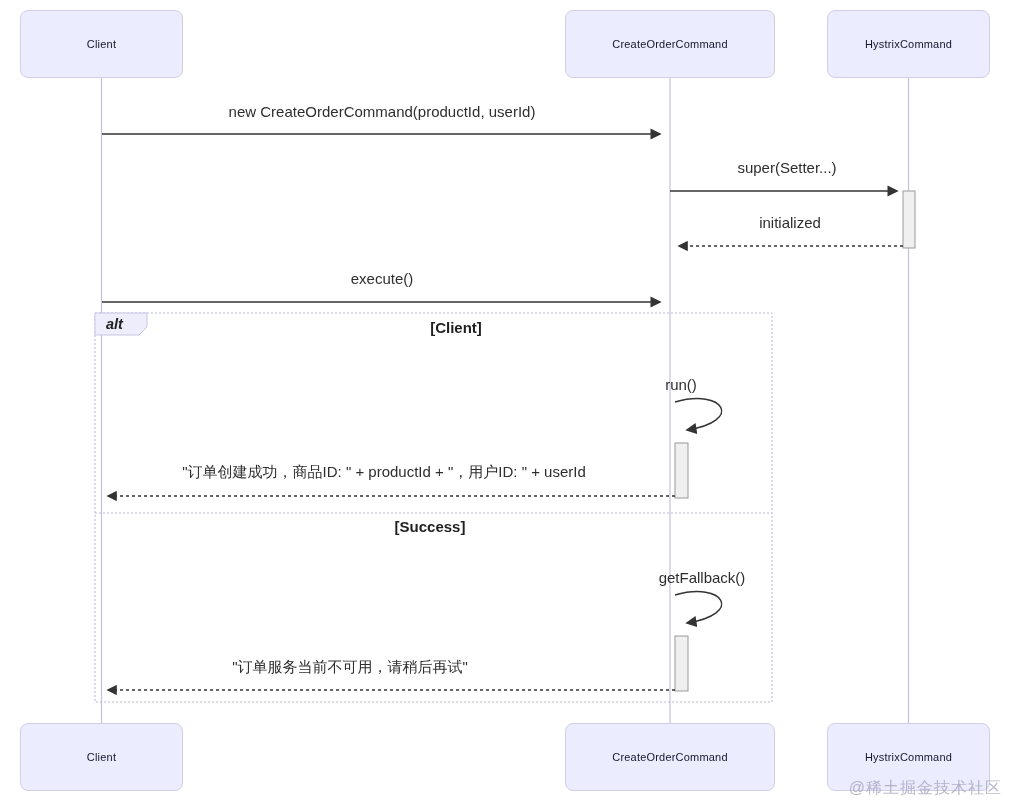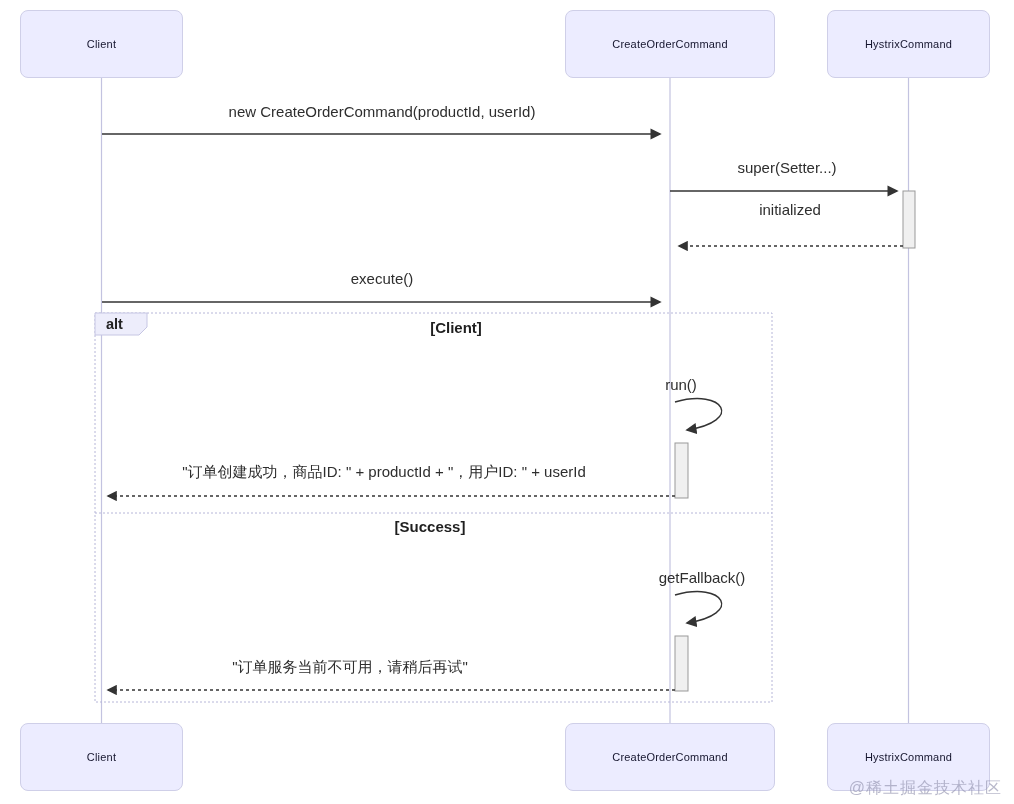--- a/index.html
+++ b/index.html
@@ -12,21 +12,21 @@
     position:absolute;background:#ECECFF;border:1px solid #cfcfe8;border-radius:8px;
     display:flex;align-items:center;justify-content:center;
     font-size:11px;color:#15152e;letter-spacing:.2px;box-sizing:border-box;
   }
   .msg{
     position:absolute;transform:translateX(-50%);white-space:nowrap;
     font-size:15px;color:#2e2e2e;line-height:18px;
   }
   .cond{font-weight:600;color:#1f1f1f;}
   .alt-label{
-    position:absolute;font-size:14.5px;font-weight:700;color:#222;line-height:18px;
+    position:absolute;font-size:14.5px;font-weight:700;color:#222;line-height:18px;font-style:italic;
   }
   .watermark{
     position:absolute;right:12px;top:778px;font-size:16px;
     color:rgba(148,148,175,0.65);letter-spacing:1px;margin-left:44px;
   }
   svg{display:block;}
 </style>
 </head>
 <body>
 
@@ -64,21 +64,21 @@
   <div class="actor" style="left:20px;top:10px;width:163px;height:68px">Client</div>
   <div class="actor" style="left:565px;top:10px;width:210px;height:68px">CreateOrderCommand</div>
   <div class="actor" style="left:827px;top:10px;width:163px;height:68px">HystrixCommand</div>
 
   <div class="actor" style="left:20px;top:723px;width:163px;height:68px">Client</div>
   <div class="actor" style="left:565px;top:723px;width:210px;height:68px">CreateOrderCommand</div>
   <div class="actor" style="left:827px;top:723px;width:163px;height:68px">HystrixCommand</div>
 
   <div class="msg" style="left:382px;top:103px">new CreateOrderCommand(productId, userId)</div>
   <div class="msg" style="left:787px;top:159px">super(Setter...)</div>
-  <div class="msg" style="left:790px;top:201px">initialized</div>
+  <div class="msg" style="left:790px;top:214px">initialized</div>
   <div class="msg" style="left:382px;top:270px">execute()</div>
   <div class="msg" style="left:681px;top:376px">run()</div>
   <div class="msg" style="left:384px;top:463px">"订单创建成功，商品ID: " + productId + "，用户ID: " + userId</div>
   <div class="msg" style="left:702px;top:569px">getFallback()</div>
   <div class="msg" style="left:350px;top:658px">"订单服务当前不可用，请稍后再试"</div>
 
   <div class="alt-label" style="left:106px;top:315px">alt</div>
   <div class="msg cond" style="left:456px;top:319px">[Client]</div>
   <div class="msg cond" style="left:430px;top:518px">[Success]</div>
 

